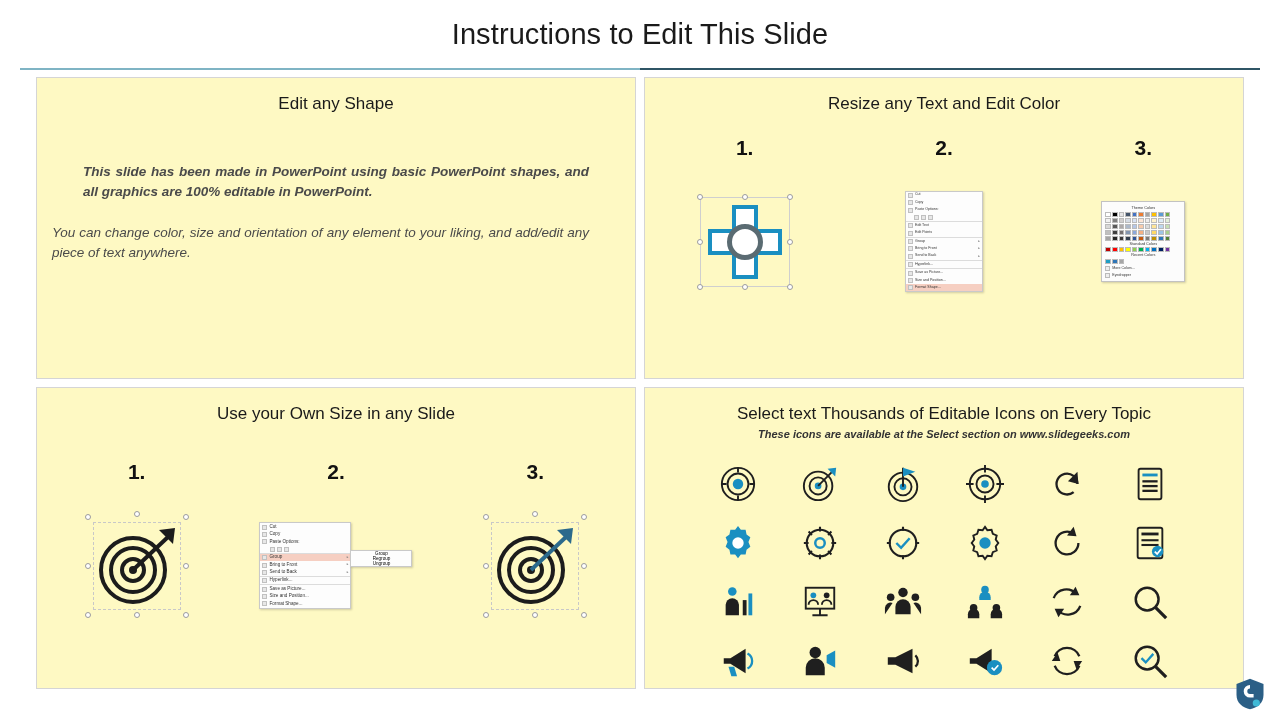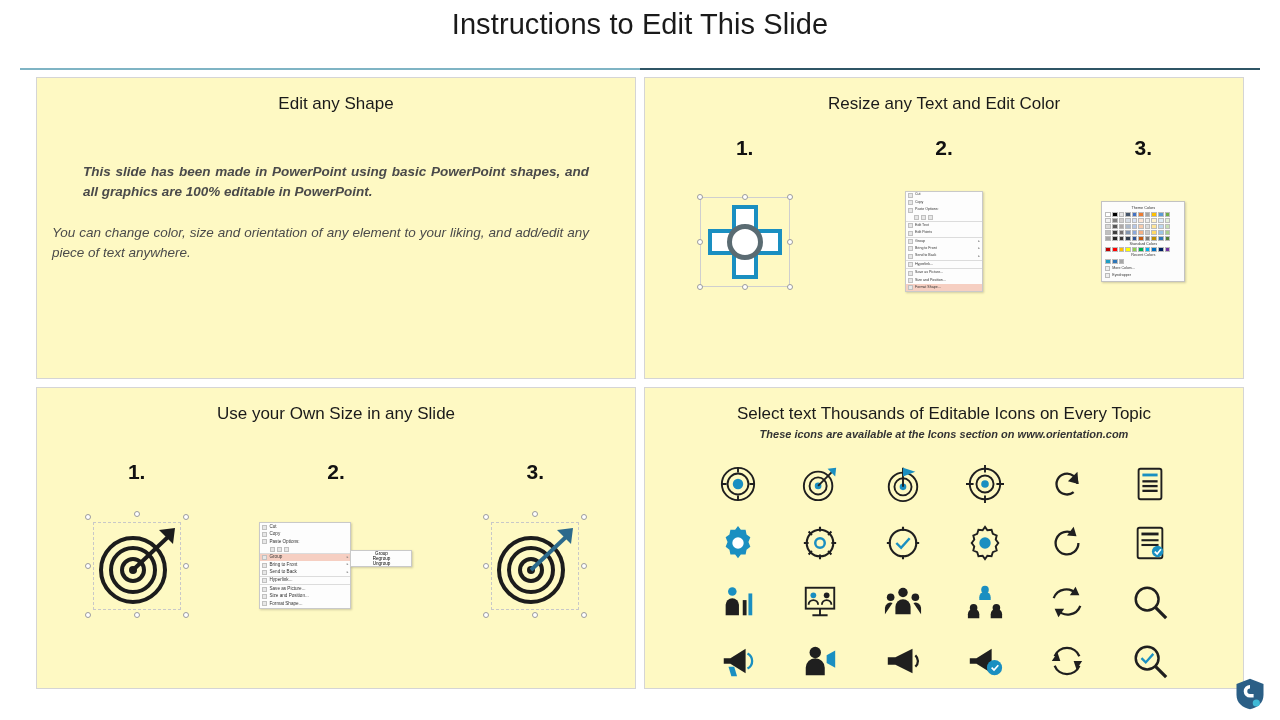--- a/index.html
+++ b/index.html
@@ -10,21 +10,21 @@
     overflow: hidden;
   }
   .slide { position: relative; width: 1280px; height: 720px; background:#fff; }
 
   
   .title {
     text-align: center;
     font-size: 29px;
     font-weight: 400;
     color: #1a1a1a;
-    padding-top: 8px;
+    padding-top: 18px;
     letter-spacing: .1px;
   }
   .title-rule {
     position: absolute;
     top: 68px; left: 20px; right: 20px;
     height: 2px;
     background: #7fb4c4;
   }
   .title-rule .dark {
     position: absolute; left: 50%; right: 0; top: 0; bottom: 0;
@@ -498,21 +498,21 @@
               <div class="handle" style="left:98px;top:98px;"></div>
             </div>
           </div>
         </div>
 
       </div>
     </div>
 
     <div class="card">
       <div class="card-title">Select text Thousands of Editable Icons on Every Topic</div>
-      <div class="card-sub">These icons are available at the Icons section on www.orientation.com</div>
+      <div class="card-sub">These icons are available at the Select section on www.slidegeeks.com</div>
 
       <div class="icon-grid">
 
         <svg class="ico" viewBox="0 0 40 40">
           <circle cx="20" cy="20" r="17" fill="none" stroke="#1f1f1f" stroke-width="2"></circle>
           <circle cx="20" cy="20" r="11" fill="none" stroke="#1f1f1f" stroke-width="2"></circle>
           <circle cx="20" cy="20" r="5.5" fill="#1a8fc1"></circle>
           <path d="M20 3 v5 M20 32 v5 M3 20 h5 M32 20 h5" stroke="#1f1f1f" stroke-width="2"></path>
         </svg>
         <svg class="ico" viewBox="0 0 40 40">

